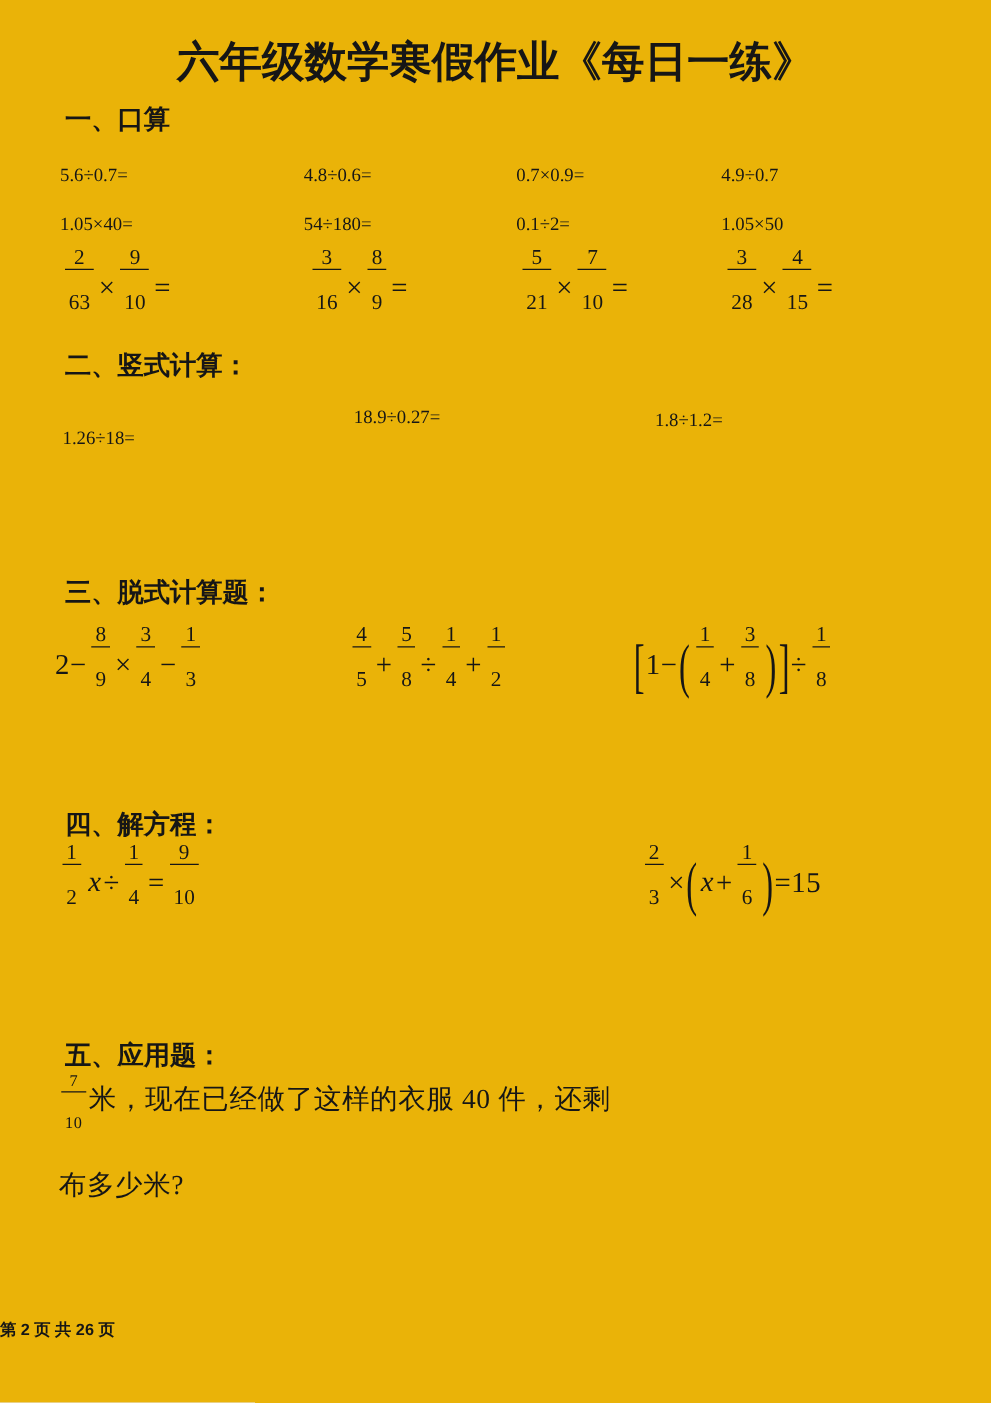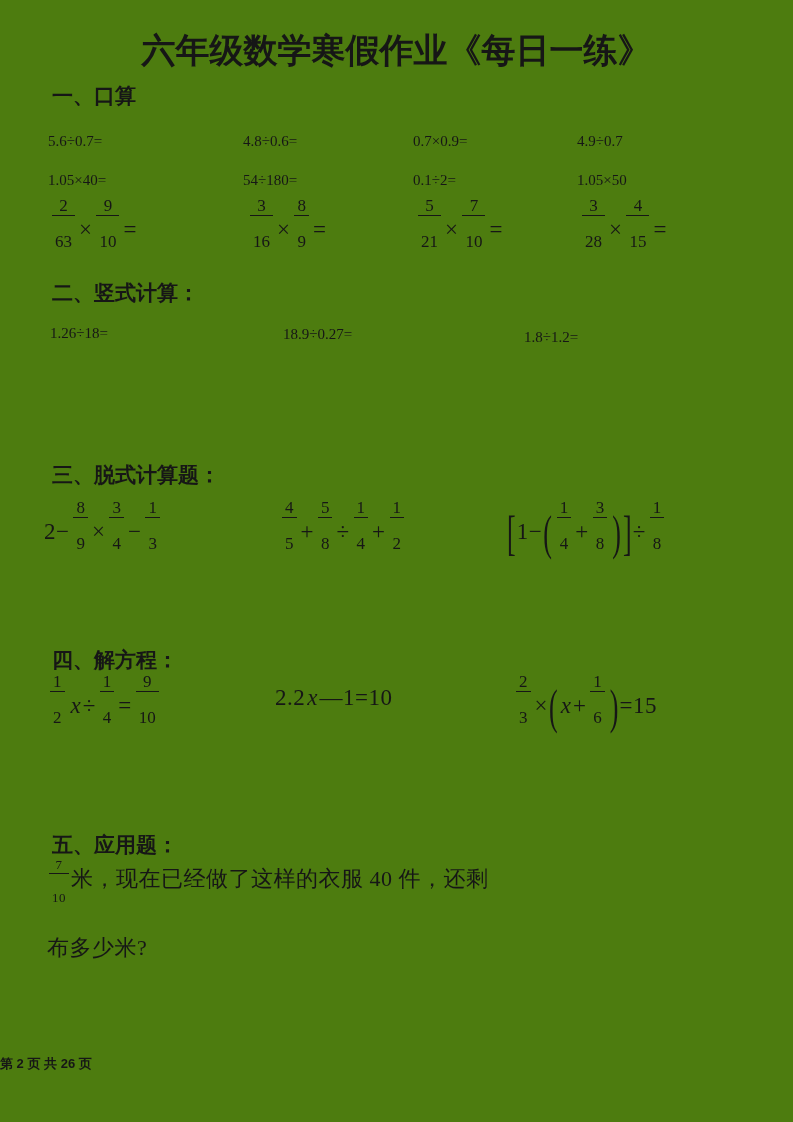--- a/index.html
+++ b/index.html
@@ -1,20 +1,20 @@
 <!DOCTYPE html>
 <html><head>
 <meta charset="utf-8">
 <style>
   html,body{margin:0;padding:0;background:#e8e8e8;}
   .page{
     position:relative;
     width:793px;height:1122px;
     margin:0 auto;
-    background:#4d7c0f;
+    background:#eab308;
     color:#161616;
     font-family:"Liberation Serif","DejaVu Serif",serif;
     overflow:hidden;
   }
   .abs{position:absolute;}
   .doc-title{
     top:28px;left:0;width:100%;
     text-align:center;
     font-family:"Liberation Sans","DejaVu Sans",sans-serif;
     font-weight:700;
@@ -102,34 +102,33 @@
   <span class="abs plain" style="left:413px;top:167px">0.1÷2=</span>
   <span class="abs plain" style="left:577px;top:167px">1.05×50</span>
 
   <span class="abs mline" style="left:48px;top:196px"><span class="frac"><span class="num">2</span><span class="den">63</span></span><span class="mt">×</span><span class="frac"><span class="num">9</span><span class="den">10</span></span><span class="mt">=</span></span>
   <span class="abs mline" style="left:246px;top:196px"><span class="frac"><span class="num">3</span><span class="den">16</span></span><span class="mt">×</span><span class="frac"><span class="num">8</span><span class="den">9</span></span><span class="mt">=</span></span>
   <span class="abs mline" style="left:414px;top:196px"><span class="frac"><span class="num">5</span><span class="den">21</span></span><span class="mt">×</span><span class="frac"><span class="num">7</span><span class="den">10</span></span><span class="mt">=</span></span>
   <span class="abs mline" style="left:578px;top:196px"><span class="frac"><span class="num">3</span><span class="den">28</span></span><span class="mt">×</span><span class="frac"><span class="num">4</span><span class="den">15</span></span><span class="mt">=</span></span>
 
   <div class="abs sec-h" style="left:52px;top:281px">二、竖式计算：</div>
 
-  <span class="abs plain" style="left:50px;top:320px">1.26÷18=</span>
+  <span class="abs plain" style="left:50px;top:338px">1.26÷18=</span>
   <span class="abs plain" style="left:283px;top:321px">18.9÷0.27=</span>
   <span class="abs plain" style="left:524px;top:324px">1.8÷1.2=</span>
 
   <div class="abs sec-h" style="left:52px;top:463px">三、脱式计算题：</div>
 
   <span class="abs mline" style="left:44px;top:498px"><span class="mt">2−</span><span class="frac"><span class="num">8</span><span class="den">9</span></span><span class="mt">×</span><span class="frac"><span class="num">3</span><span class="den">4</span></span><span class="mt">−</span><span class="frac"><span class="num">1</span><span class="den">3</span></span></span>
   <span class="abs mline" style="left:278px;top:498px"><span class="frac"><span class="num">4</span><span class="den">5</span></span><span class="mt">+</span><span class="frac"><span class="num">5</span><span class="den">8</span></span><span class="mt">÷</span><span class="frac"><span class="num">1</span><span class="den">4</span></span><span class="mt">+</span><span class="frac"><span class="num">1</span><span class="den">2</span></span></span>
   <span class="abs mline" style="left:506px;top:498px"><span class="mb">[</span><span class="mt">1−</span><span class="mb">(</span><span class="frac"><span class="num">1</span><span class="den">4</span></span><span class="mt">+</span><span class="frac"><span class="num">3</span><span class="den">8</span></span><span class="mb">)</span><span class="mb">]</span><span class="mt">÷</span><span class="frac"><span class="num">1</span><span class="den">8</span></span></span>
 
   <div class="abs sec-h" style="left:52px;top:648px">四、解方程：</div>
 
   <span class="abs mline" style="left:46px;top:672px"><span class="frac"><span class="num">1</span><span class="den">2</span></span><span class="mv">x</span><span class="mt">÷</span><span class="frac"><span class="num">1</span><span class="den">4</span></span><span class="mt">=</span><span class="frac"><span class="num">9</span><span class="den">10</span></span></span>
-  <span class="abs mline" style="left:275px;top:672px"><span class="mt">2.2</span><span class="mv">x</span><span class="mt">—1=10</span></span>
   <span class="abs mline" style="left:512px;top:672px"><span class="frac"><span class="num">2</span><span class="den">3</span></span><span class="mt">×</span><span class="mb">(</span><span class="mv">x</span><span class="mt">+</span><span class="frac"><span class="num">1</span><span class="den">6</span></span><span class="mb">)</span><span class="mt">=</span><span class="mt">15</span></span>
 
   <div class="abs sec-h" style="left:52px;top:833px">五、应用题：</div>
 
   <div class="abs wp" style="left:47px;top:852px"><span class="frac"><span class="num">7</span><span class="den">10</span></span><span class="mt">米，现在已经做了这样的衣服 40 件，还剩</span><br><span class="mt">布多少米?</span></div>
 
   <div class="abs footer">第 2 页 共 26 页</div>
 
 </div>
 

